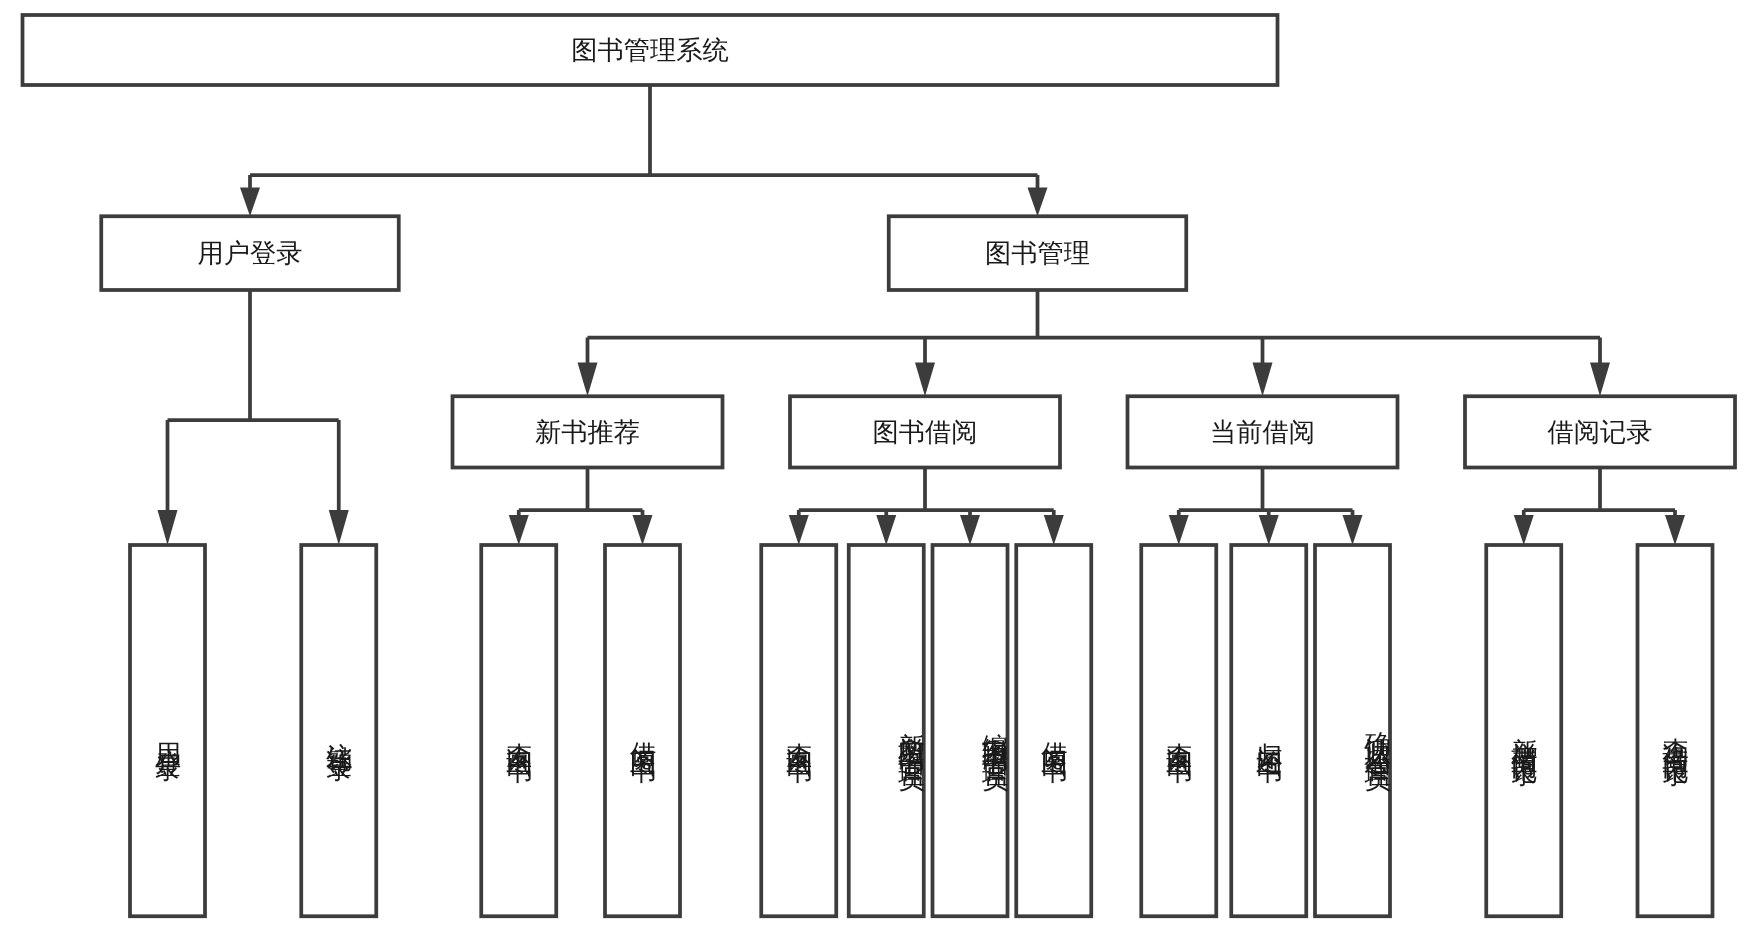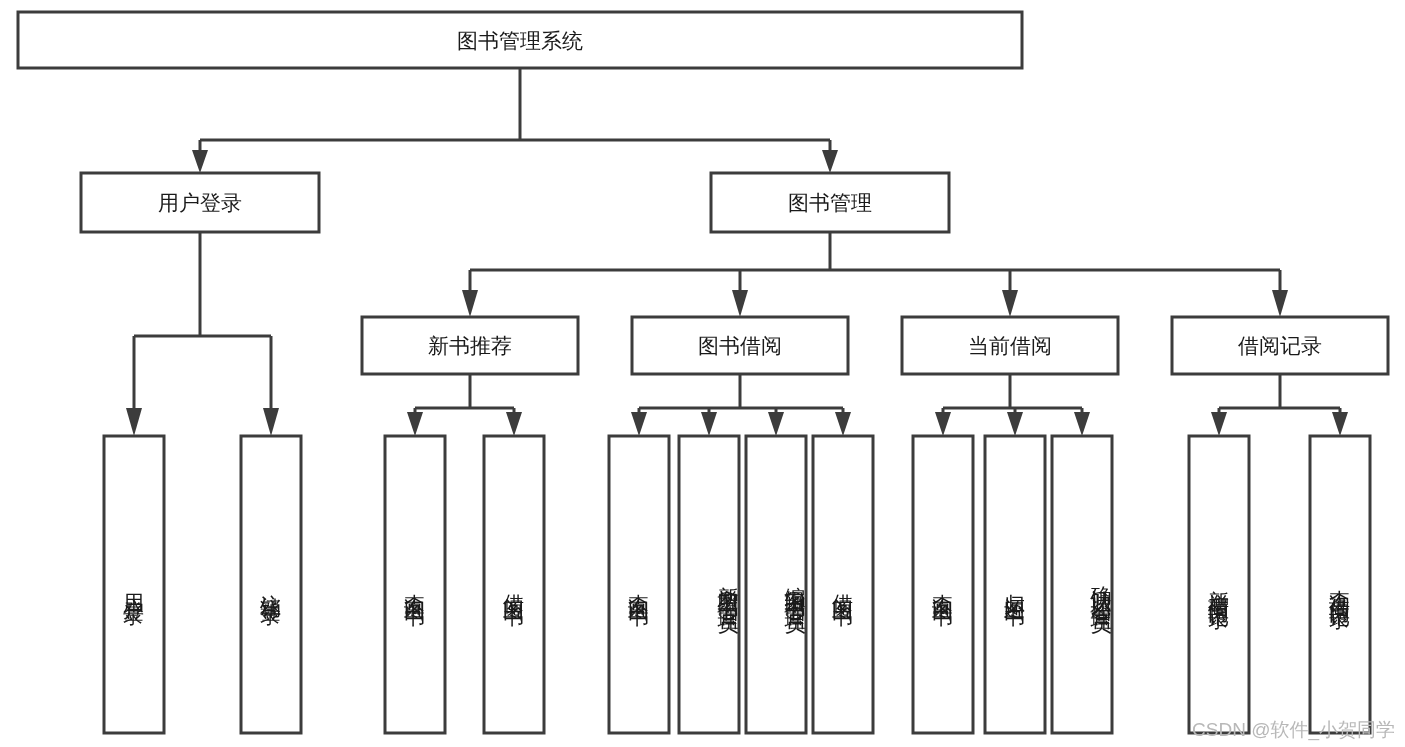--- a/index.html
+++ b/index.html
@@ -202,15 +202,14 @@
   <div class="vlabel centered" style="left:609px;  top:436px; width:60px; height:297px;">查询图书</div>
   <div class="vlabel" style="left:679px;  top:444px; width:60px; height:285px;">新增图书（管理员）</div>
   <div class="vlabel" style="left:746px;  top:444px; width:60px; height:285px;">编辑图书（管理员）</div>
   <div class="vlabel centered" style="left:813px;  top:436px; width:60px; height:297px;">借阅图书</div>
   <div class="vlabel centered" style="left:913px;  top:436px; width:60px; height:297px;">查询图书</div>
   <div class="vlabel centered" style="left:985px;  top:436px; width:60px; height:297px;">归还图书</div>
   <div class="vlabel" style="left:1052px; top:444px; width:60px; height:285px;">确认归还（管理员）</div>
   <div class="vlabel centered" style="left:1189px; top:436px; width:60px; height:297px;">新增借阅记录</div>
   <div class="vlabel centered" style="left:1310px; top:436px; width:60px; height:297px;">查询借阅记录</div>
 
-  <div class="watermark">CSDN @软件_小贺同学</div>
 
 </div>
 
 </body></html>

